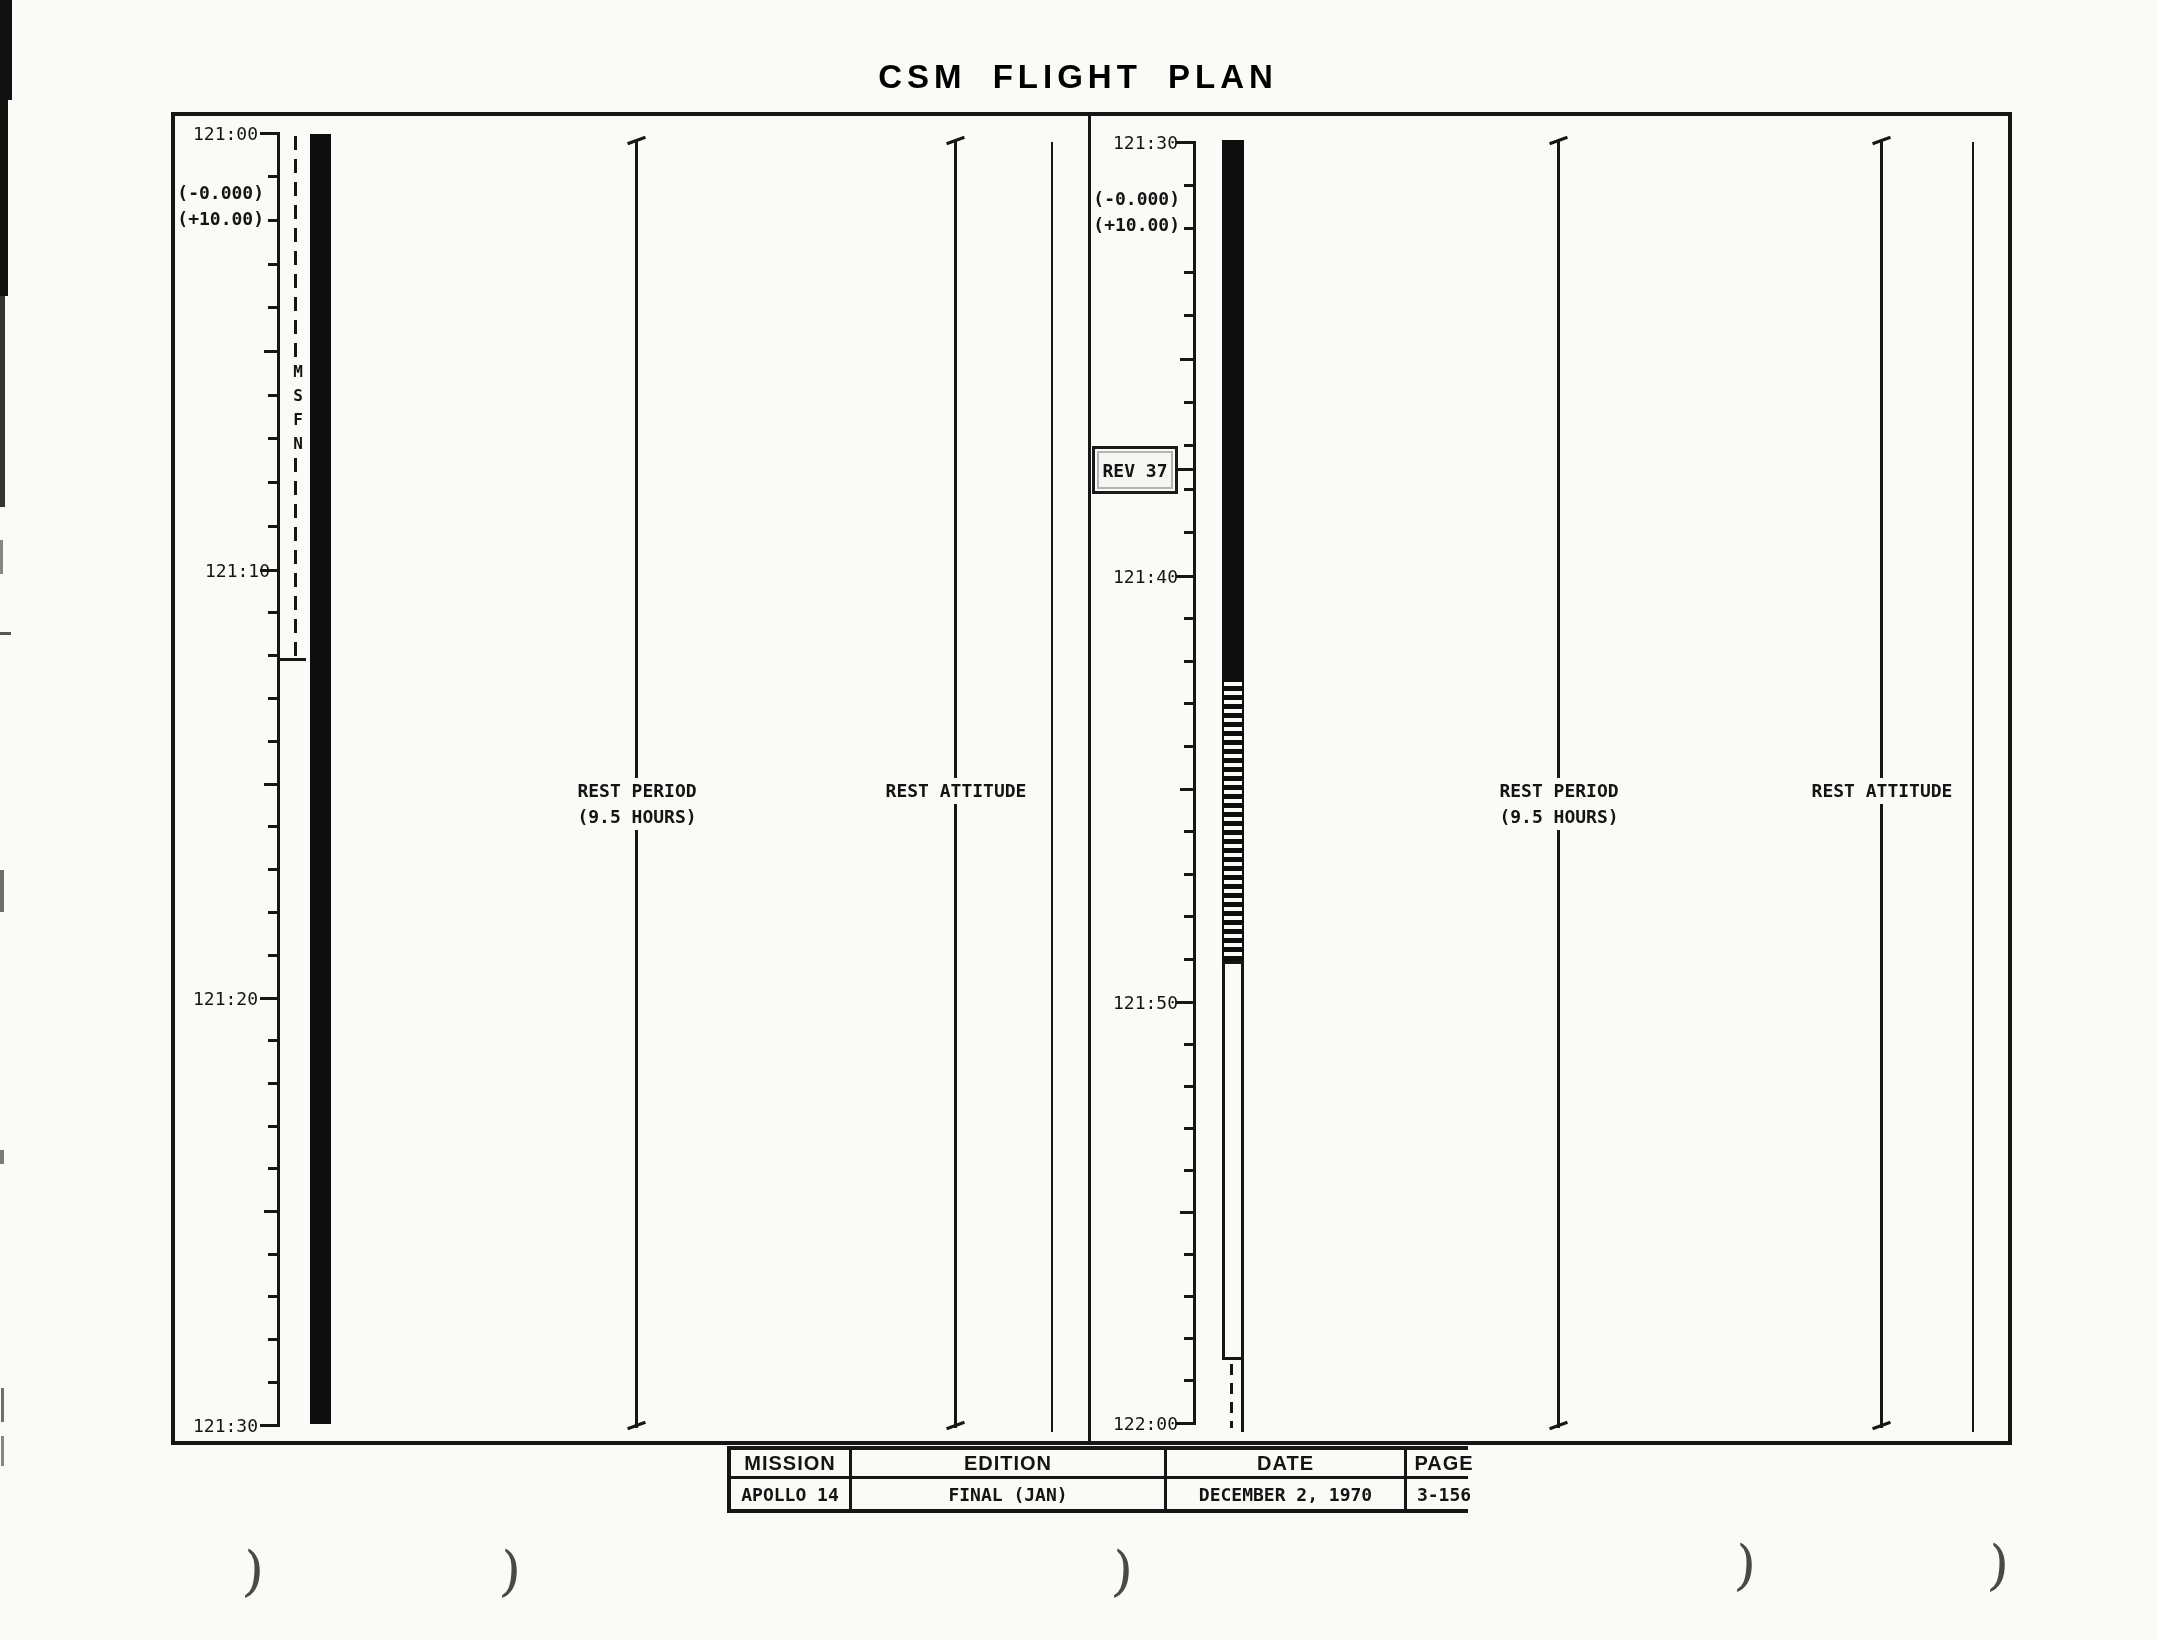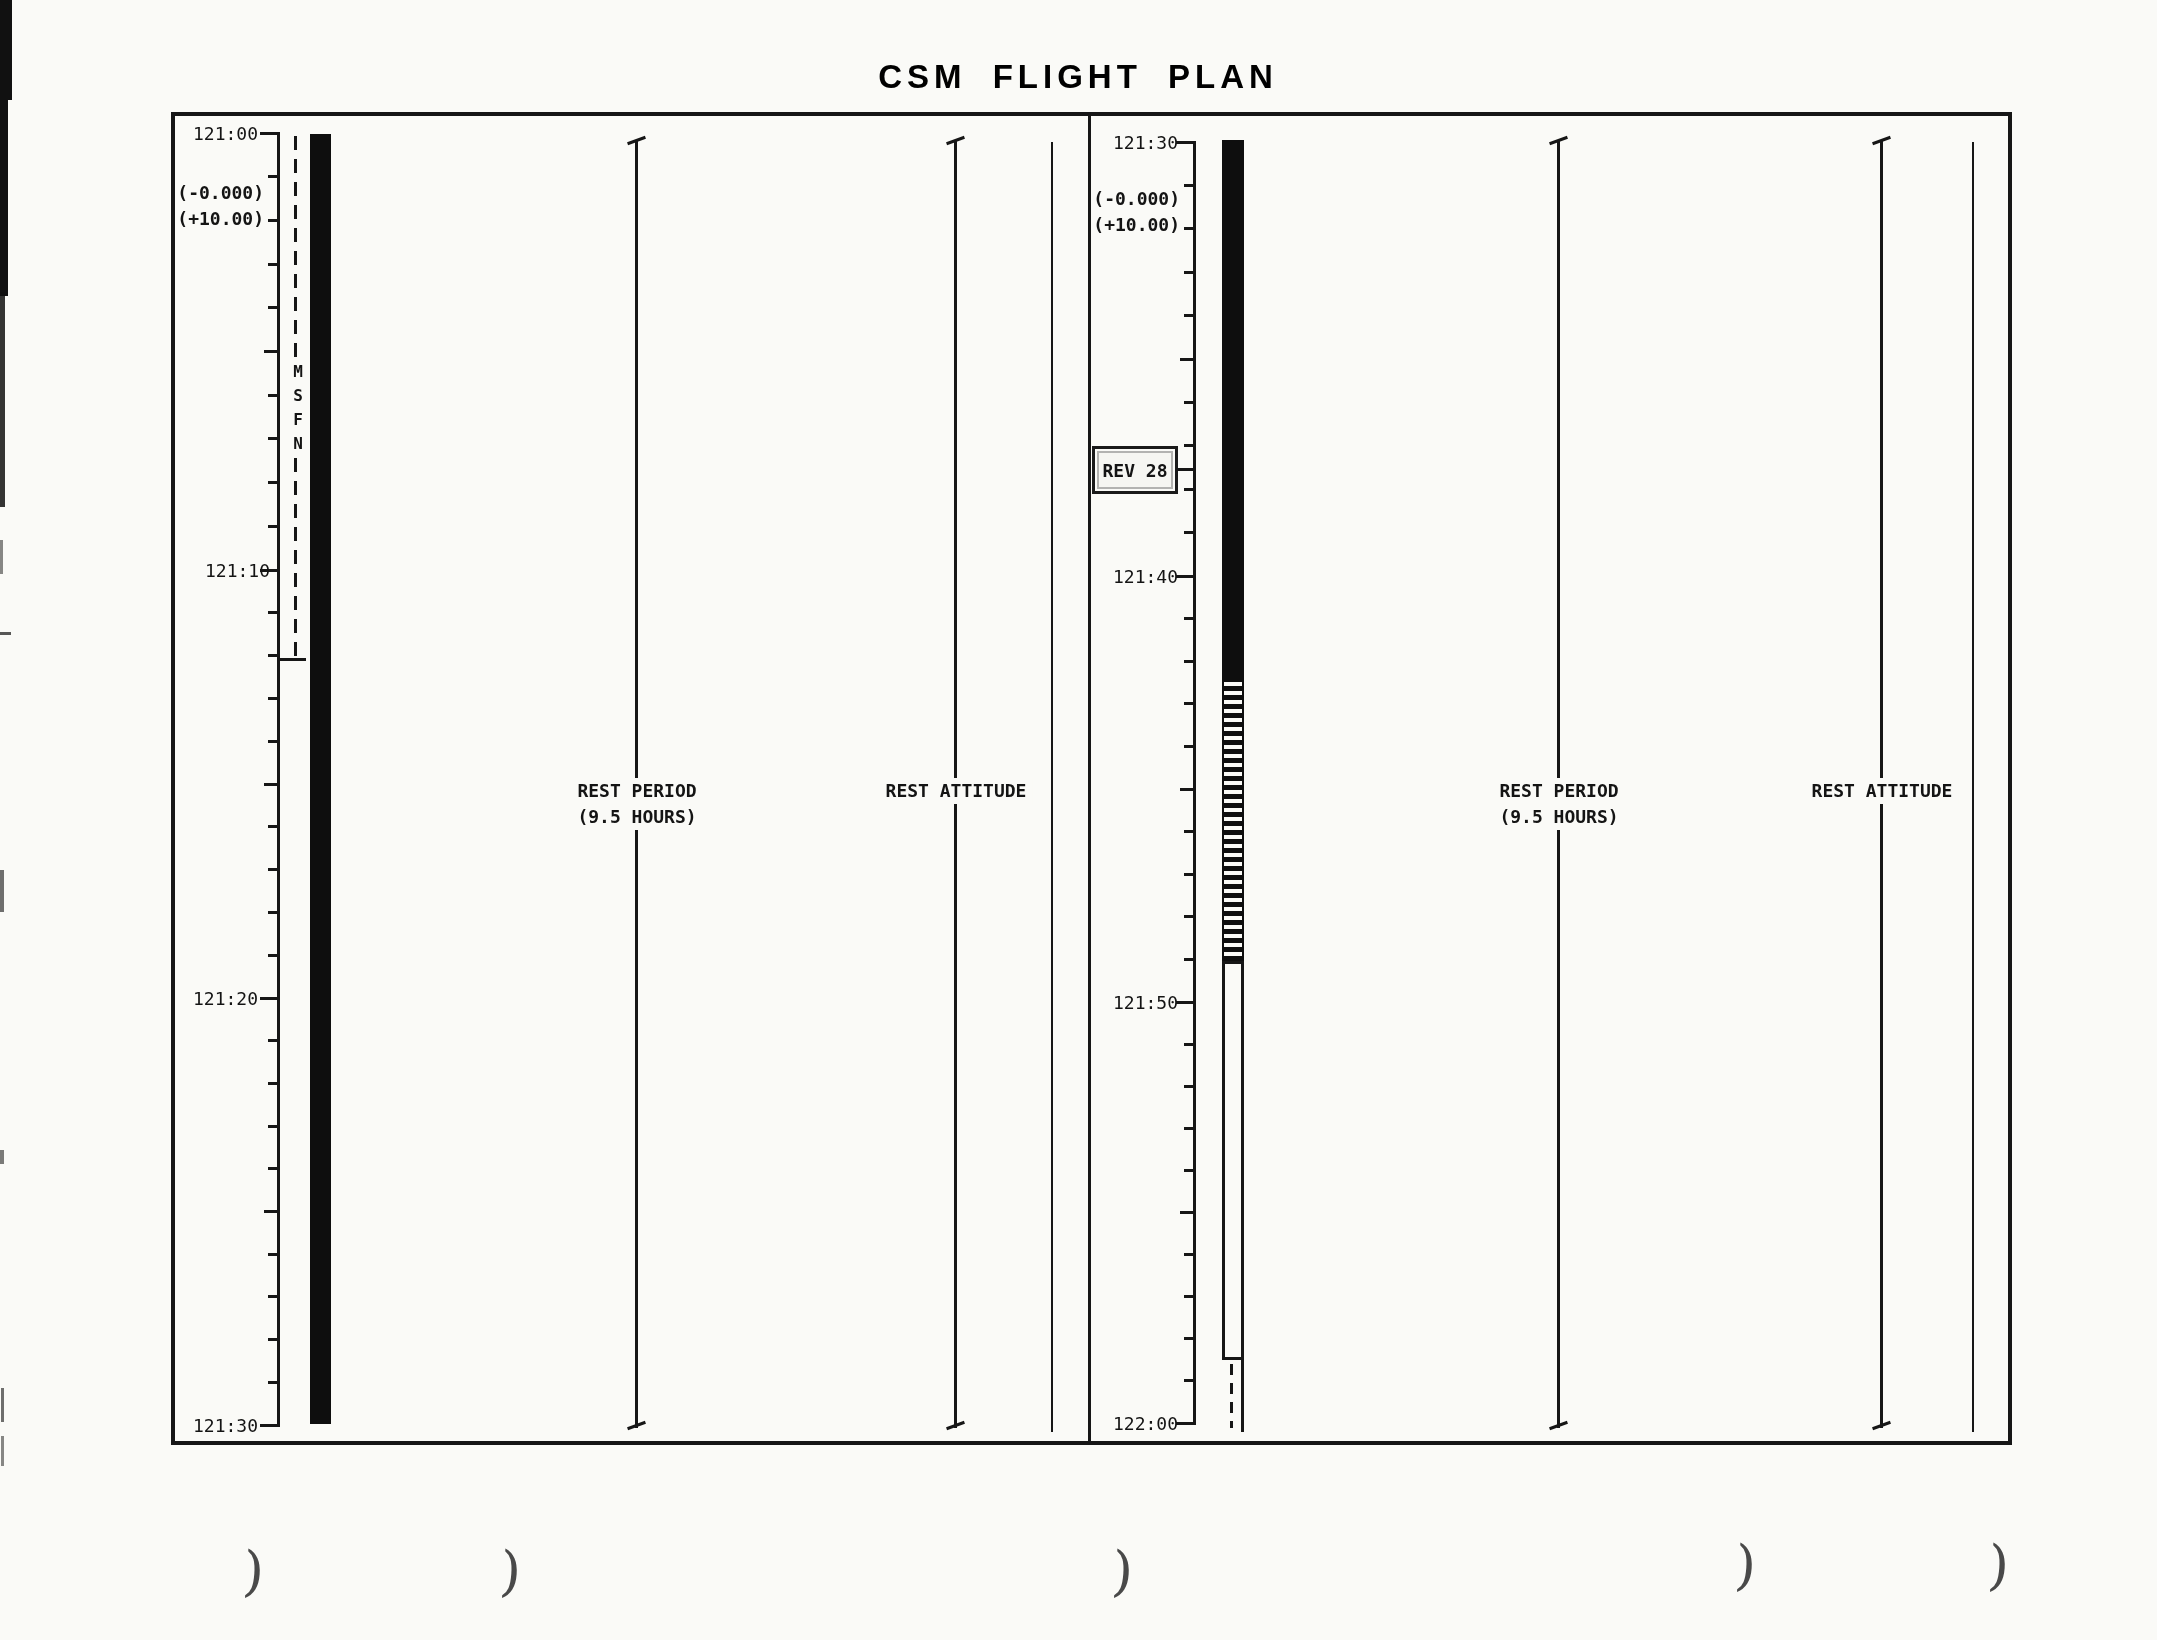--- a/index.html
+++ b/index.html
@@ -171,21 +171,21 @@
 
   <div class="tlabel" style="left:1080px;top:142px;">121:30</div>
   <div class="tlabel" style="left:1080px;top:576px;">121:40</div>
   <div class="tlabel" style="left:1080px;top:1002px;">121:50</div>
   <div class="tlabel" style="left:1080px;top:1423px;">122:00</div>
 
   <div class="att" style="left:1068px;top:188px;">(-0.000)</div>
   <div class="att" style="left:1068px;top:214px;">(+10.00)</div>
 
   <div class="badge" style="left:1092px;top:446px;width:86px;height:48px;">
-    <span>REV 28</span>
+    <span>REV 37</span>
   </div>
   <div class="hline" style="left:1176px;top:468px;width:20px;"></div>
 
   <div class="bar-solid" style="left:1222px;top:140px;width:22px;height:537px;"></div>
   <div class="bar-hatch" style="left:1222px;top:677px;width:22px;height:284px;"></div>
   <div class="bar-open" style="left:1222px;top:961px;width:22px;height:399px;"></div>
   <div class="dash-v" style="left:1230px;top:1364px;height:64px;background:repeating-linear-gradient(to bottom,#161616 0 11px,transparent 11px 19px);"></div>
   <div class="vline" style="left:1241px;top:1360px;height:72px;"></div>
 
   <div class="dimline" style="left:1557px;top:140px;height:1288px;"></div>
@@ -198,20 +198,30 @@
 
   <div class="dimline" style="left:1880px;top:140px;height:1288px;"></div>
   <div class="dimtick" style="left:1872px;top:139px;"></div>
   <div class="dimtick" style="left:1872px;top:1424px;"></div>
   <div class="note" style="left:1882px;top:778px;">
     <div>REST ATTITUDE</div>
   </div>
 
   <div class="vline" style="left:1972px;top:142px;height:1290px;width:2px;"></div>
 
+  <div class="ftable">
+    <div class="fcell fhead">MISSION</div>
+    <div class="fcell fhead">EDITION</div>
+    <div class="fcell fhead">DATE</div>
+    <div class="fcell fhead">PAGE</div>
+    <div class="fcell fval">APOLLO 14</div>
+    <div class="fcell fval">FINAL (JAN)</div>
+    <div class="fcell fval">DECEMBER 2, 1970</div>
+    <div class="fcell fval">3-156</div>
+  </div>
 
   <div class="curl" style="left:243px;top:1540px;"></div>
   <div class="curl" style="left:500px;top:1540px;"></div>
   <div class="curl" style="left:1112px;top:1540px;"></div>
   <div class="curl" style="left:1735px;top:1534px;"></div>
   <div class="curl" style="left:1988px;top:1534px;"></div>
 
 </div>
 
 </body></html>

